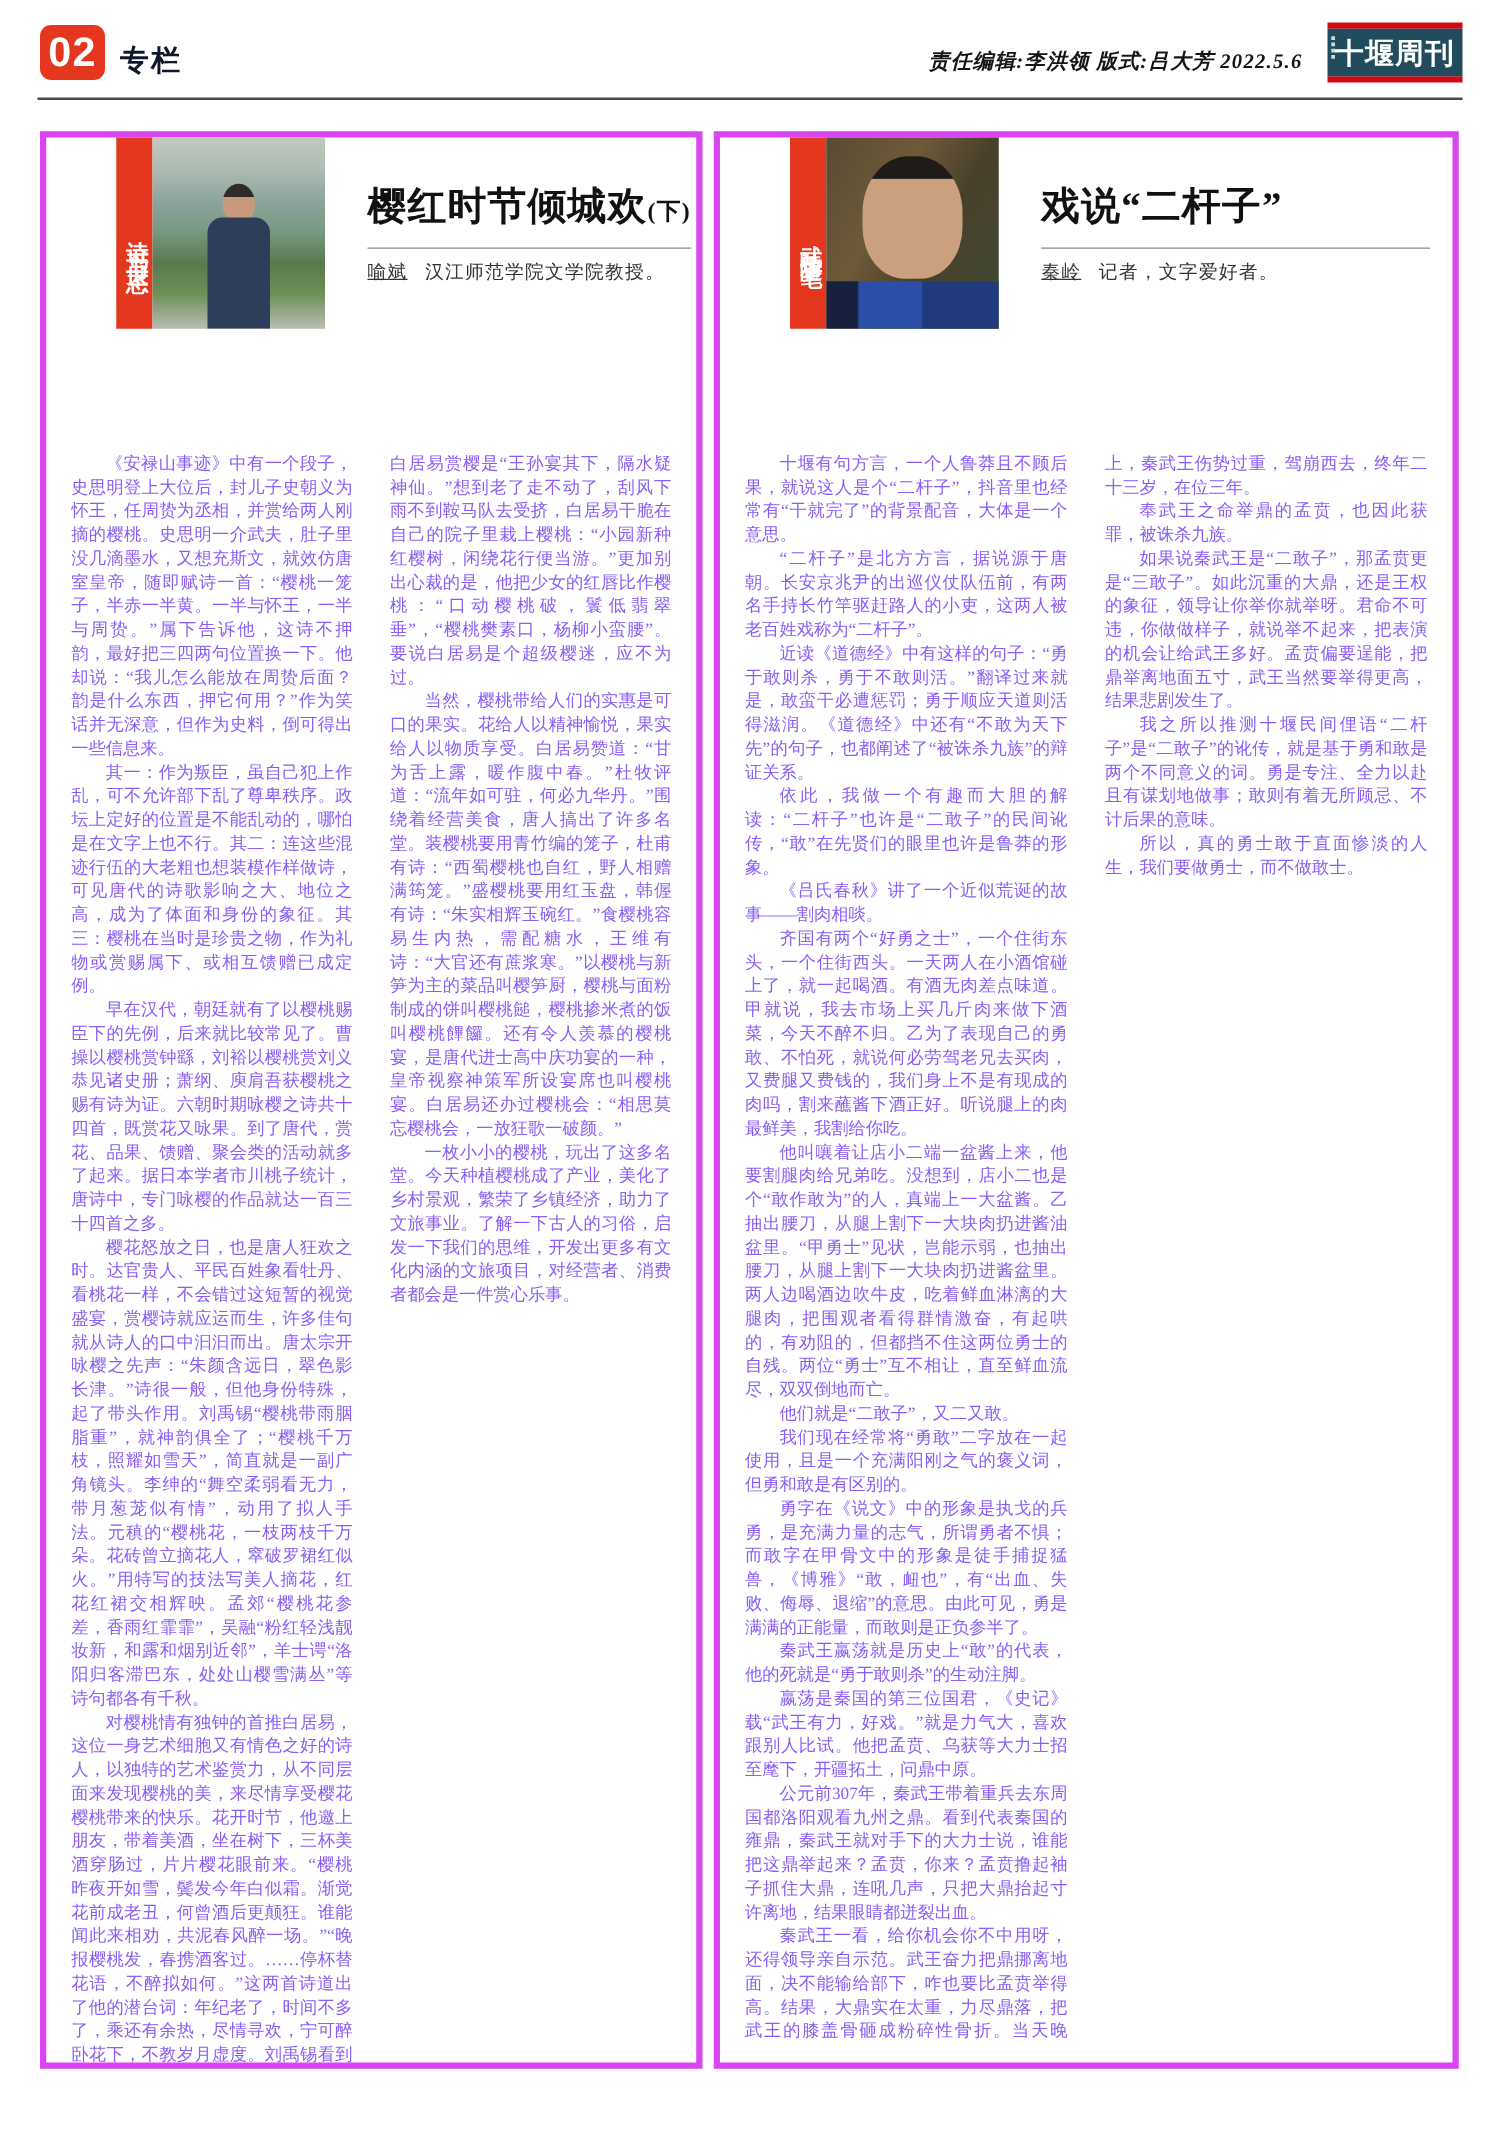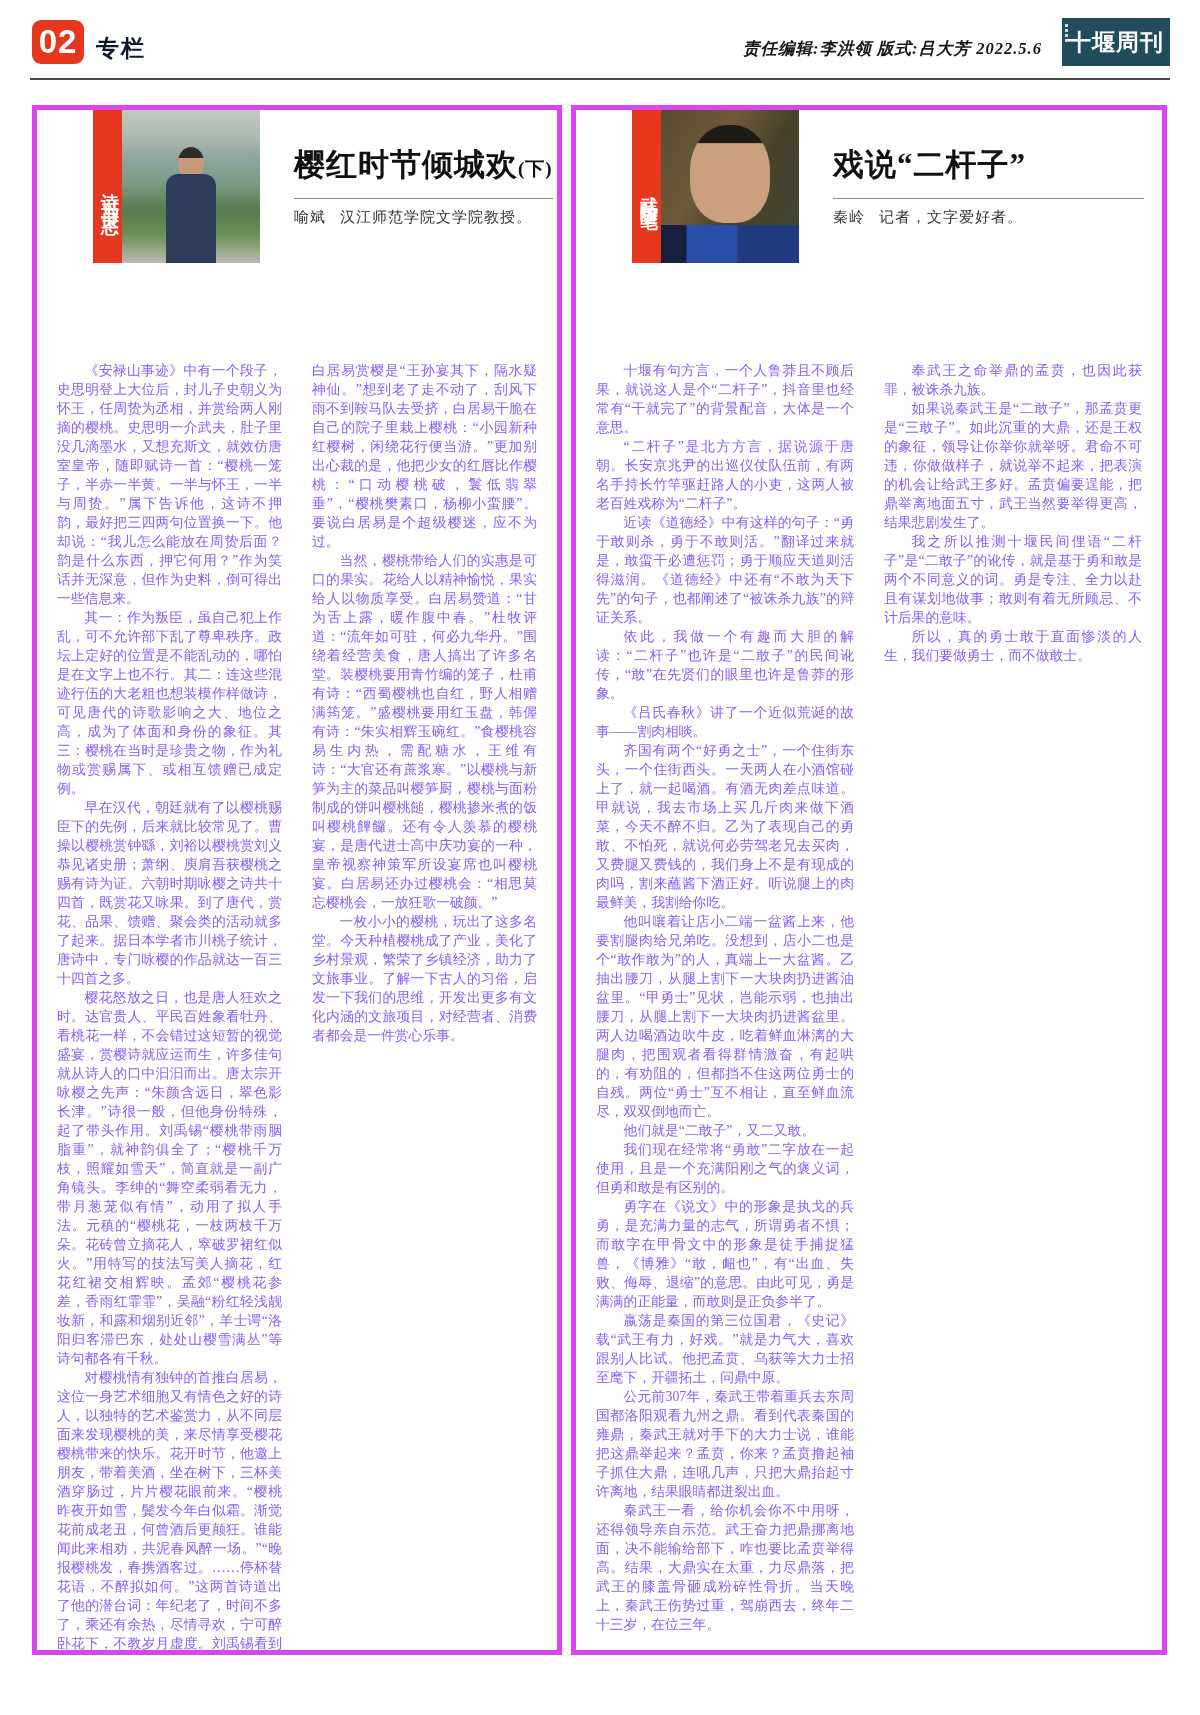--- a/index.html
+++ b/index.html
@@ -14,21 +14,21 @@
               background:#e5371e; border-radius:9px; color:#fff;
               font-family:"Liberation Sans","DejaVu Sans",sans-serif;
               font-weight:bold; font-size:33px; display:flex; align-items:center;
               justify-content:center; letter-spacing:1px; }
   .section-label { position:absolute; left:64px; bottom:2px;
               font-family:"Liberation Sans","DejaVu Sans",sans-serif;
               font-weight:bold; font-size:23px; color:#0f172a; letter-spacing:2px; }
   .editors { position:absolute; right:128px; bottom:6px; font-style:italic;
               font-weight:bold; font-size:16.5px; color:#151515; letter-spacing:1px; }
   .masthead { position:absolute; right:0; top:0; width:108px; height:48px;
-              display:flex; flex-direction:row; }
+              display:flex; flex-direction:column; }
   .masthead .bar { height:5px; background:#cf0a14; }
   .masthead .mid { flex:1; background:#214c5d; position:relative;
               display:flex; align-items:center; justify-content:center; }
   .masthead .mid .mh-title { color:#fff; font-weight:bold; font-size:23px;
               letter-spacing:1px; white-space:nowrap; }
   .mh-side { position:absolute; left:3px; top:6px; width:4px; height:26px;
              display:flex; flex-direction:column; gap:2px; }
   .mh-side i { display:block; width:3px; height:3px; background:#cfd8d4; }
   .header-rule { position:absolute; top:78px; left:30px; right:30px;
              border-top:2px solid #4a4a4a; }
@@ -62,21 +62,21 @@
         border-radius:46% 46% 42% 42%; }
   .ph-right .jacket { position:absolute; bottom:0; left:0; width:100%; height:25%;
         background:linear-gradient(90deg,#17213d 0 18%,#2b4fa8 19% 55%,#203a7d 56%); }
 
   .title-block { flex:1; padding:34px 18px 0 34px; }
   .art-title { font-weight:bold; font-size:31px; color:#111; letter-spacing:1px;
         white-space:nowrap; }
   .art-title .suffix { font-size:19px; font-weight:bold; }
   .title-rule { border-top:1px solid #8a8a8a; margin:12px 0 9px; }
   .byline { font-size:15px; color:#333; letter-spacing:1px; }
-  .byline .b-name { margin-right:14px; }
+  .byline .b-name { margin-right:14px;text-decoration:underline; }
 
   .article-body { margin:98px 20px 0; height:1293px; overflow:hidden;
         column-count:2; column-gap:30px; column-fill:auto;
         text-align:justify; font-size:13.8px; line-height:19px; color:#8b5cf6; }
   .article-body p { text-indent:2em; margin:0; }
 </style>
 </head>
 <body>
 
 <div class="page">
@@ -144,20 +144,21 @@
           <p>十堰有句方言，一个人鲁莽且不顾后果，就说这人是个“二杆子”，抖音里也经常有“干就完了”的背景配音，大体是一个意思。</p>
           <p>“二杆子”是北方方言，据说源于唐朝。长安京兆尹的出巡仪仗队伍前，有两名手持长竹竿驱赶路人的小吏，这两人被老百姓戏称为“二杆子”。</p>
           <p>近读《道德经》中有这样的句子：“勇于敢则杀，勇于不敢则活。”翻译过来就是，敢蛮干必遭惩罚；勇于顺应天道则活得滋润。《道德经》中还有“不敢为天下先”的句子，也都阐述了“被诛杀九族”的辩证关系。</p>
           <p>依此，我做一个有趣而大胆的解读：“二杆子”也许是“二敢子”的民间讹传，“敢”在先贤们的眼里也许是鲁莽的形象。</p>
           <p>《吕氏春秋》讲了一个近似荒诞的故事——割肉相啖。</p>
           <p>齐国有两个“好勇之士”，一个住街东头，一个住街西头。一天两人在小酒馆碰上了，就一起喝酒。有酒无肉差点味道。甲就说，我去市场上买几斤肉来做下酒菜，今天不醉不归。乙为了表现自己的勇敢、不怕死，就说何必劳驾老兄去买肉，又费腿又费钱的，我们身上不是有现成的肉吗，割来蘸酱下酒正好。听说腿上的肉最鲜美，我割给你吃。</p>
           <p>他叫嚷着让店小二端一盆酱上来，他要割腿肉给兄弟吃。没想到，店小二也是个“敢作敢为”的人，真端上一大盆酱。乙抽出腰刀，从腿上割下一大块肉扔进酱油盆里。“甲勇士”见状，岂能示弱，也抽出腰刀，从腿上割下一大块肉扔进酱盆里。两人边喝酒边吹牛皮，吃着鲜血淋漓的大腿肉，把围观者看得群情激奋，有起哄的，有劝阻的，但都挡不住这两位勇士的自残。两位“勇士”互不相让，直至鲜血流尽，双双倒地而亡。</p>
           <p>他们就是“二敢子”，又二又敢。</p>
           <p>我们现在经常将“勇敢”二字放在一起使用，且是一个充满阳刚之气的褒义词，但勇和敢是有区别的。</p>
           <p>勇字在《说文》中的形象是执戈的兵勇，是充满力量的志气，所谓勇者不惧；而敢字在甲骨文中的形象是徒手捕捉猛兽，《博雅》“敢，衄也”，有“出血、失败、侮辱、退缩”的意思。由此可见，勇是满满的正能量，而敢则是正负参半了。</p>
+          <p>秦武王嬴荡就是历史上“敢”的代表，他的死就是“勇于敢则杀”的生动注脚。</p>
           <p>嬴荡是秦国的第三位国君，《史记》载“武王有力，好戏。”就是力气大，喜欢跟别人比试。他把孟贲、乌获等大力士招至麾下，开疆拓土，问鼎中原。</p>
           <p>公元前307年，秦武王带着重兵去东周国都洛阳观看九州之鼎。看到代表秦国的雍鼎，秦武王就对手下的大力士说，谁能把这鼎举起来？孟贲，你来？孟贲撸起袖子抓住大鼎，连吼几声，只把大鼎抬起寸许离地，结果眼睛都迸裂出血。</p>
           <p>秦武王一看，给你机会你不中用呀，还得领导亲自示范。武王奋力把鼎挪离地面，决不能输给部下，咋也要比孟贲举得高。结果，大鼎实在太重，力尽鼎落，把武王的膝盖骨砸成粉碎性骨折。当天晚上，秦武王伤势过重，驾崩西去，终年二十三岁，在位三年。</p>
           <p>奉武王之命举鼎的孟贲，也因此获罪，被诛杀九族。</p>
           <p>如果说秦武王是“二敢子”，那孟贲更是“三敢子”。如此沉重的大鼎，还是王权的象征，领导让你举你就举呀。君命不可违，你做做样子，就说举不起来，把表演的机会让给武王多好。孟贲偏要逞能，把鼎举离地面五寸，武王当然要举得更高，结果悲剧发生了。</p>
           <p>我之所以推测十堰民间俚语“二杆子”是“二敢子”的讹传，就是基于勇和敢是两个不同意义的词。勇是专注、全力以赴且有谋划地做事；敢则有着无所顾忌、不计后果的意味。</p>
           <p>所以，真的勇士敢于直面惨淡的人生，我们要做勇士，而不做敢士。</p>
         </div>
     </div>
 

